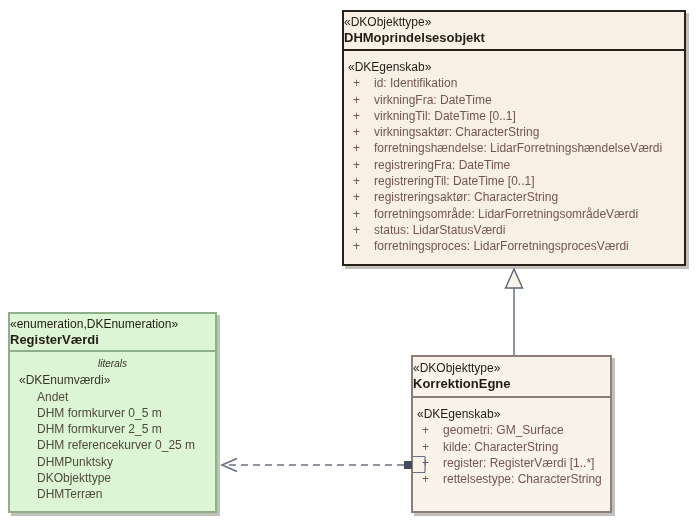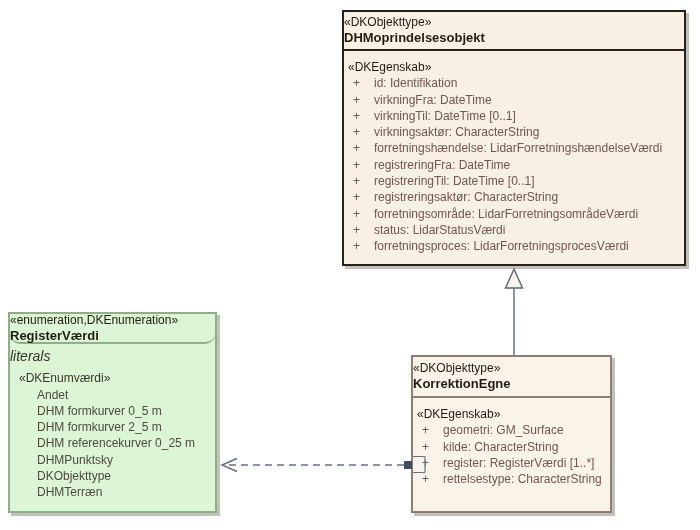--- a/index.html
+++ b/index.html
@@ -45,25 +45,25 @@
     border:2px solid var(--box-border-dark);
   }
   .box-dhm .box-header{height:39px;border-bottom:2px solid var(--box-border-dark);}
   .box-dhm .box-body{padding-top:8px;}
   
   .box-register{
     left:8px;top:312px;width:209px;height:201px;
     background:var(--enum-fill);
     border:2px solid var(--enum-border);
   }
-  .box-register .box-header{height:30px;border-bottom:2px solid var(--enum-border);border-radius:10px;}
+  .box-register .box-header{height:38px;border-bottom:2px solid var(--enum-border);}
   .box-register .box-body{padding-top:4px;}
   .literals-label{
-    font-size:14px;font-style:italic;line-height:16.3px;
-    color:#37332a;margin-bottom:6px;
+    font-size:10px;font-style:italic;text-align:center;line-height:16.3px;
+    color:#37332a;
   }
   .enum-stereotype{font-size:12px;line-height:16.3px;color:#3b362c;padding-left:9px;}
   .enum-item{font-size:12px;line-height:16.3px;color:var(--enum-text);padding-left:27px;}
   
   .box-korrektion{
     left:411px;top:355px;width:201px;height:158px;
     background:var(--box-fill-light);
     border:2px solid var(--box-border-brown);
   }
   .box-korrektion .box-header{height:41px;border-bottom:2px solid var(--box-border-brown);}

